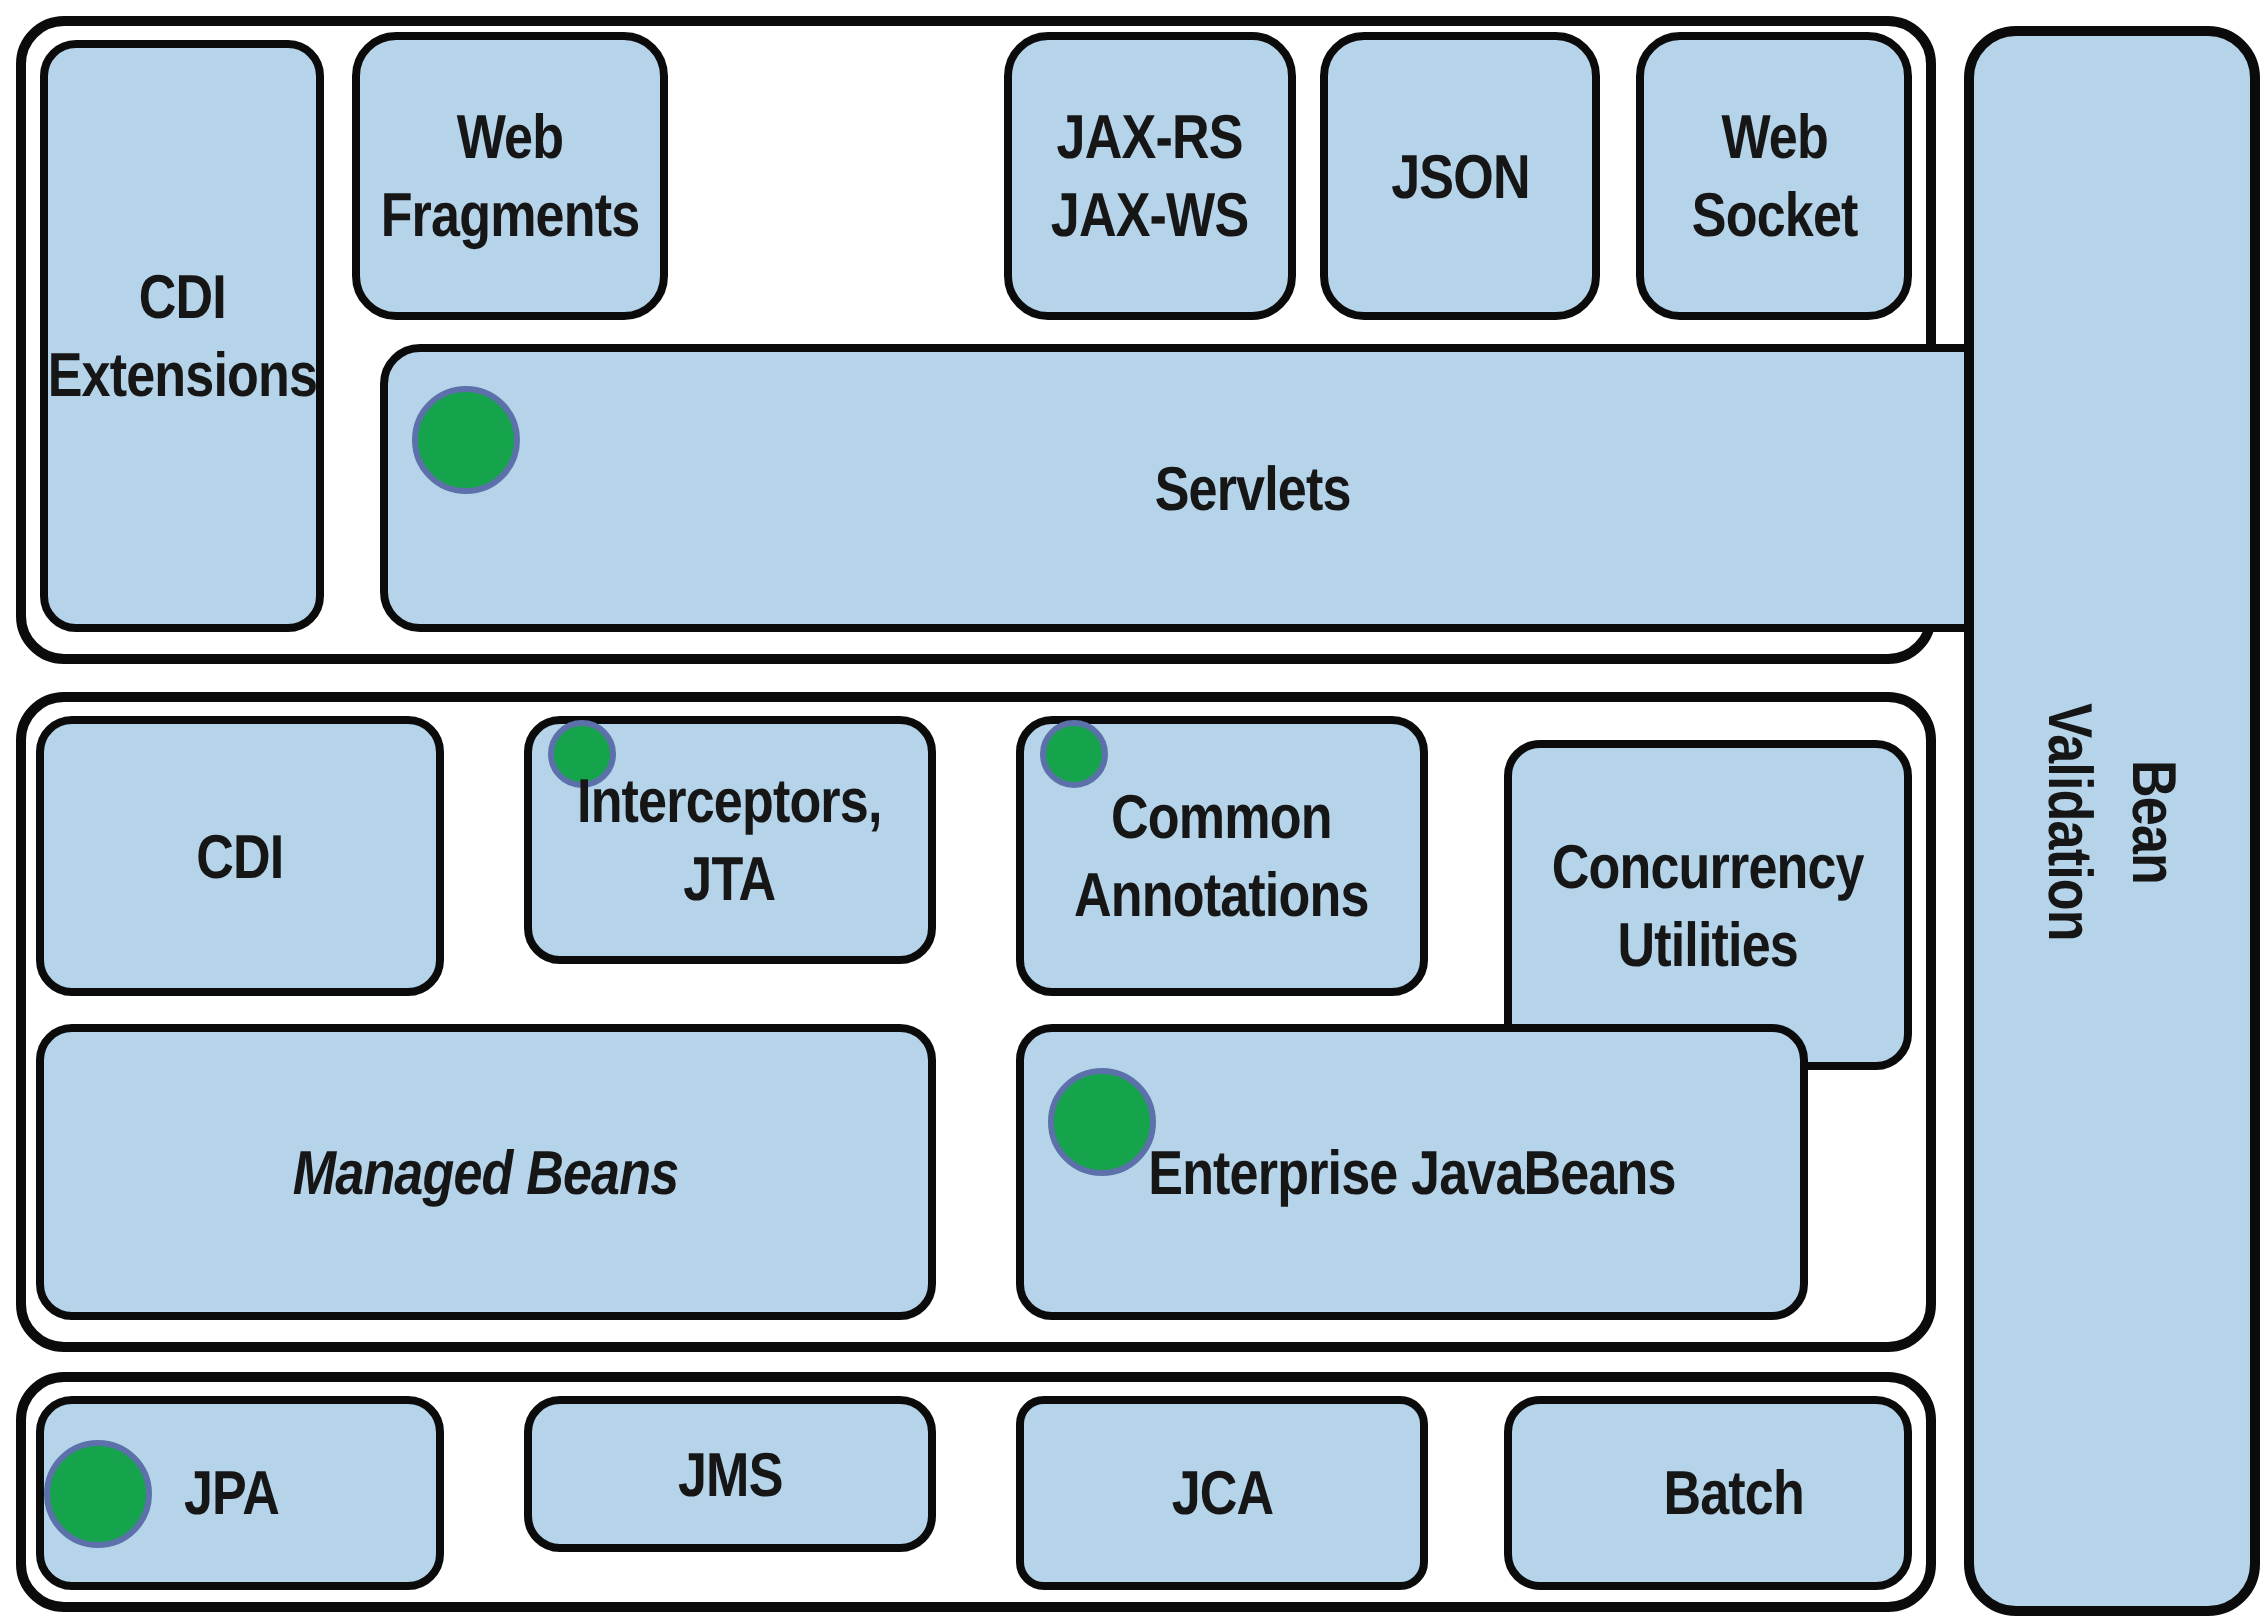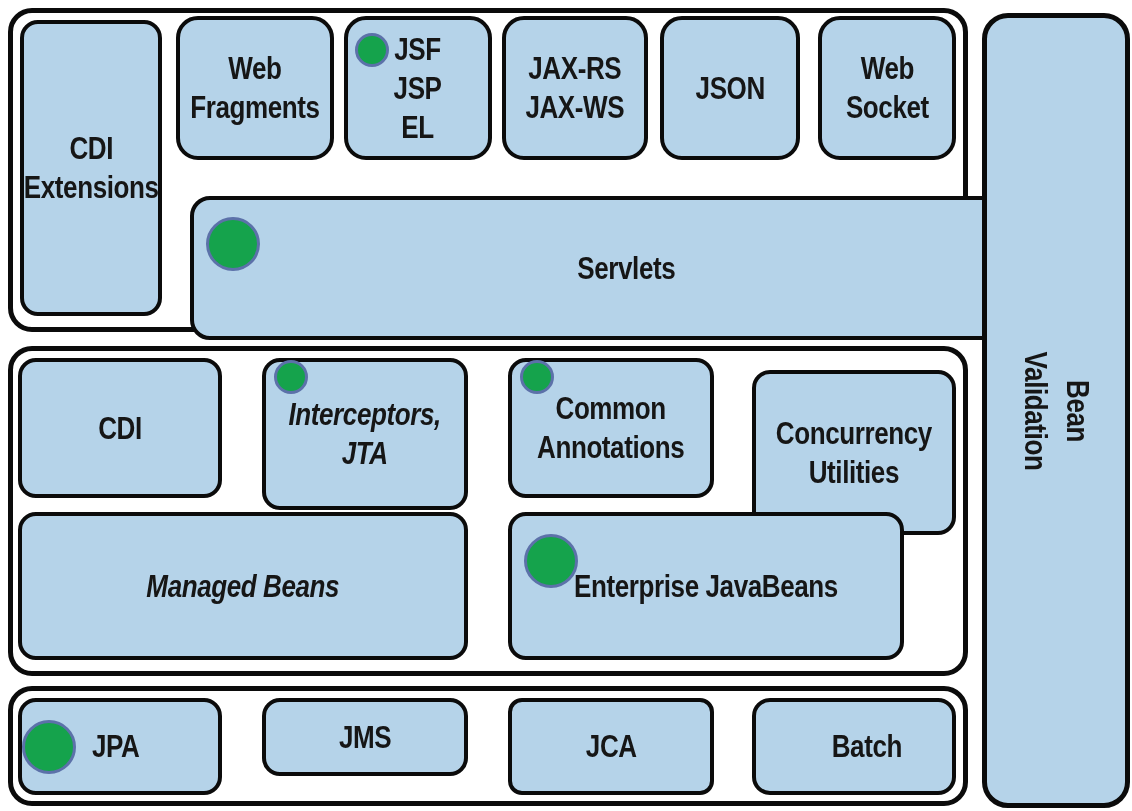--- a/index.html
+++ b/index.html
@@ -55,28 +55,20 @@
     </div>
   </div>
 
   <div class="box" style="left:176px; top:16px; width:158px; height:144px; border-radius:22px;">
     <div class="label">
       <div class="line">Web</div>
       <div class="line">Fragments</div>
     </div>
   </div>
 
-  <div class="box" style="left:344px; top:16px; width:148px; height:144px; border-radius:22px;">
-    <span class="dot small" style="left:7px; top:13px;"></span>
-    <div class="label">
-      <div class="line">JSF</div>
-      <div class="line">JSP</div>
-      <div class="line">EL</div>
-    </div>
-  </div>
 
   <div class="box" style="left:502px; top:16px; width:146px; height:144px; border-radius:22px;">
     <div class="label">
       <div class="line">JAX-RS</div>
       <div class="line">JAX-WS</div>
     </div>
   </div>
 
   <div class="box" style="left:660px; top:16px; width:140px; height:144px; border-radius:22px;">
     <div class="label">
@@ -84,34 +76,34 @@
     </div>
   </div>
 
   <div class="box" style="left:818px; top:16px; width:138px; height:144px; border-radius:22px;">
     <div class="label">
       <div class="line">Web</div>
       <div class="line">Socket</div>
     </div>
   </div>
 
-  <div class="box" style="left:190px; top:172px; width:872px; height:144px; border-radius:20px;margin-top:24px;">
+  <div class="box" style="left:190px; top:172px; width:872px; height:144px; border-radius:20px;">
     <span class="dot large" style="left:12px; top:17px;"></span>
     <div class="label">
       <div class="line">Servlets</div>
     </div>
   </div>
 
   <div class="box" style="left:18px; top:358px; width:204px; height:140px;">
     <div class="label">
       <div class="line">CDI</div>
     </div>
   </div>
 
-  <div class="box" style="left:262px; top:358px; width:206px; height:152px;font-style:italic;">
+  <div class="box" style="left:262px; top:358px; width:206px; height:124px;">
     <span class="dot small" style="left:8px; top:-2px;"></span>
     <div class="label">
       <div class="line">Interceptors,</div>
       <div class="line">JTA</div>
     </div>
   </div>
 
   <div class="box" style="left:508px; top:358px; width:206px; height:140px;align-items:center;">
     <span class="dot small" style="left:8px; top:-2px;"></span>
     <div class="label">

